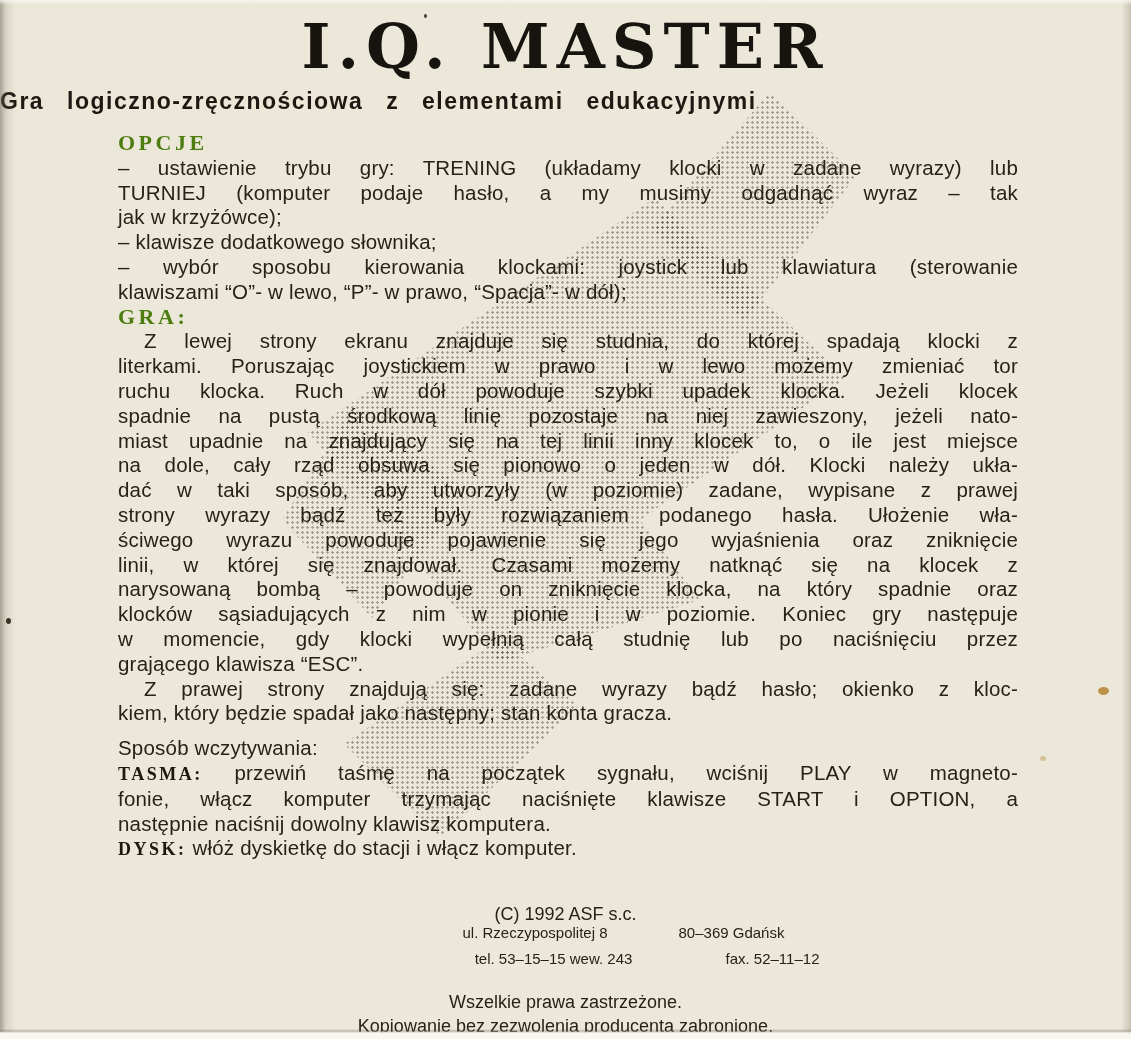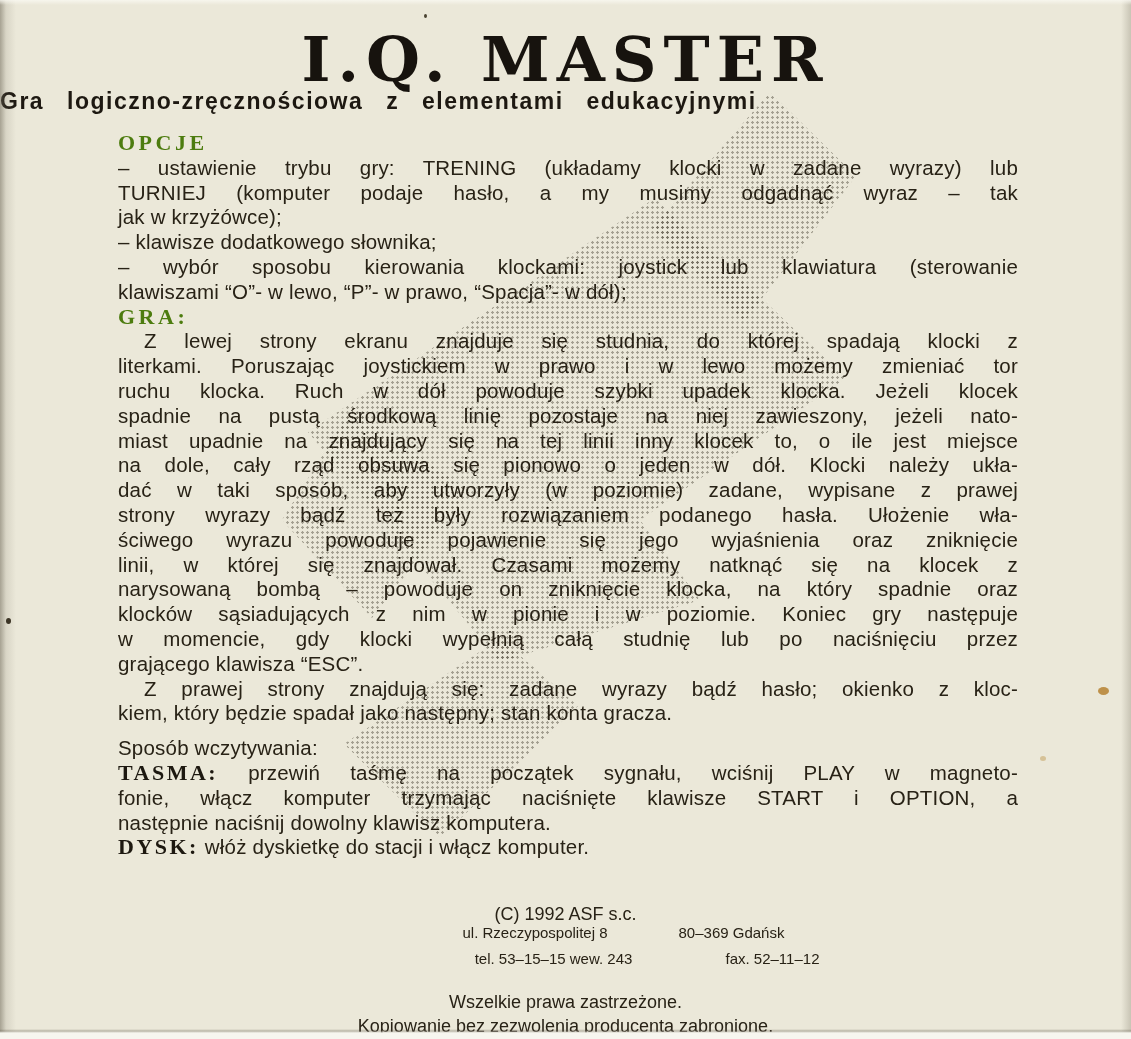--- a/index.html
+++ b/index.html
@@ -19,21 +19,21 @@
     opacity:0.5;
     z-index:1;
     pointer-events:none;
   }
   .wm.w1 { clip-path: polygon(770px 92px, 856px 176px, 744px 322px, 652px 228px); }
   .wm.w2 { clip-path: polygon(655px 198px, 846px 378px, 640px 520px, 700px 600px, 500px 662px, 308px 432px); }
   .wm.w3 { clip-path: polygon(500px 638px, 578px 706px, 440px 838px, 344px 744px); }
   .wm.w4 { clip-path: polygon(352px 408px, 470px 492px, 372px 618px, 282px 520px); }
 
   .title {
-    position:absolute; top:24px; left:0; right:0;
+    position:absolute; top:11px; left:0; right:0;
     margin:0; text-align:center;
     font-family:"DejaVu Serif", serif;
     font-weight:700; font-size:62px; line-height:72px;
     letter-spacing:7px; color:#17130e;
     z-index:2;
   }
   .subtitle {
     position:absolute; top:88px; left:0; right:0;
     text-align:left;
     font-weight:700; font-size:23px;
@@ -50,21 +50,21 @@
   .line.jl { text-align-last:justify; }
   .line.ind { text-indent:26px; }
   .line.mt { margin-top:10px; }
   .h-serif {
     font-family:"Liberation Serif", serif;
     font-weight:700; font-size:22px;
     letter-spacing:3.5px; color:#4d7c0f;
   }
   .sl {
     font-family:"Liberation Serif", serif;
-    font-weight:700; font-size:22px;
+    font-weight:700; font-size:18px;
     letter-spacing:2.5px; color:#1d1810;
   }
   .footer-line {
     position:absolute; left:0; right:0;
     text-align:center; font-size:18px; line-height:25px;
     z-index:2;
     margin-top:8px;
   }
   .addr {
     position:absolute; text-align:center;

